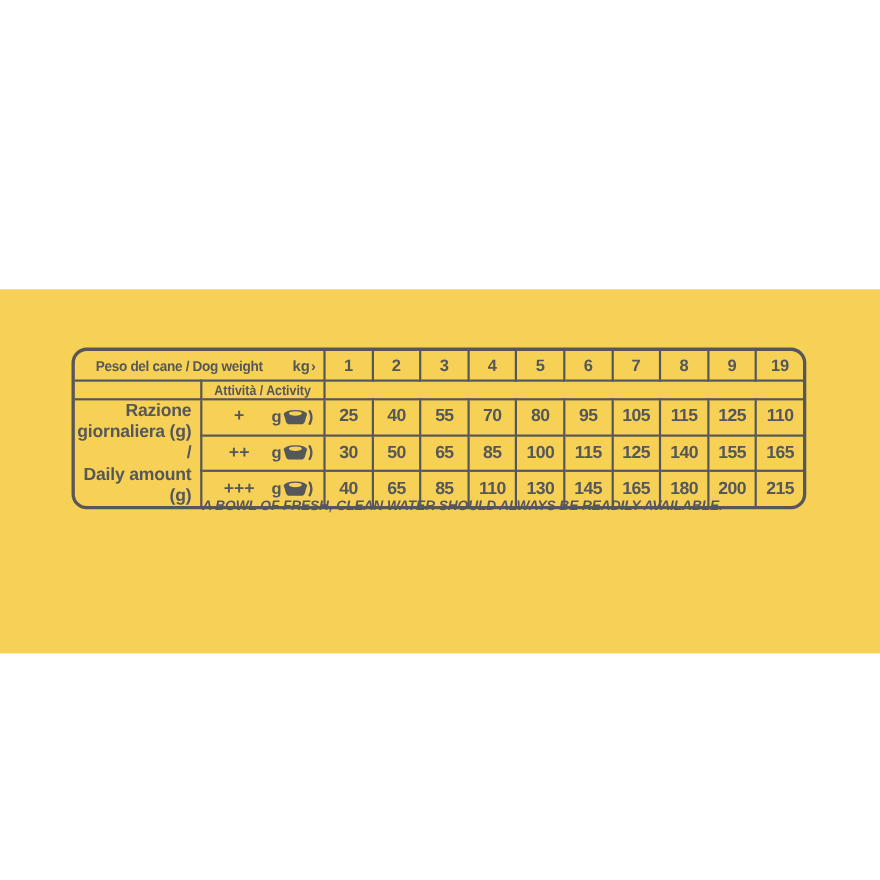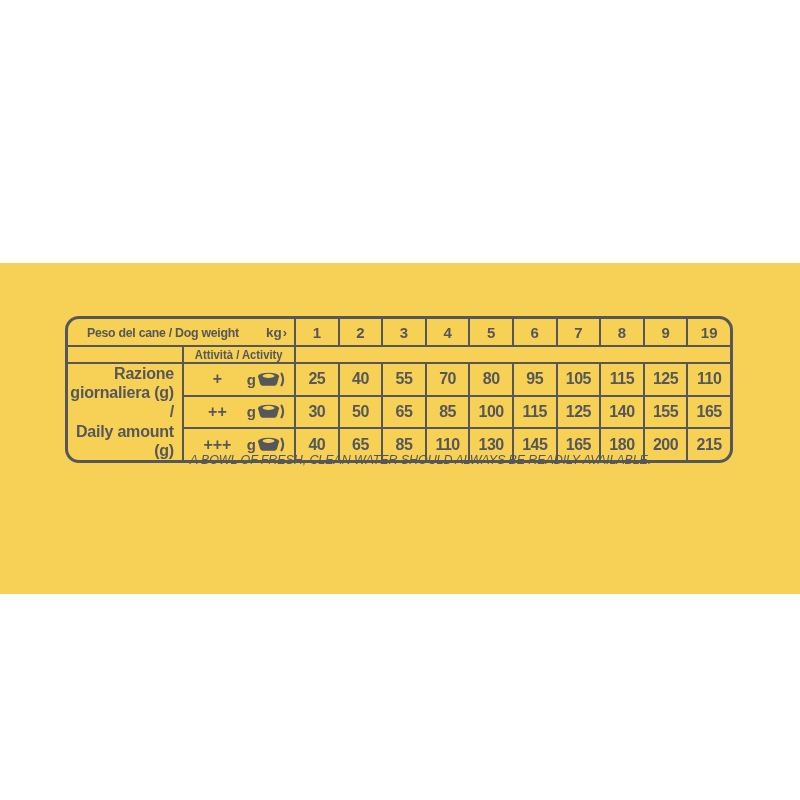--- a/index.html
+++ b/index.html
@@ -111,21 +111,21 @@
   }
   .fn1 {
     font-size: 12.5px;
     font-weight: bold;
     font-style: italic;
     letter-spacing: -0.1px;
     line-height: 1.25;
   }
   .fn2 {
     font-size: 12.5px;
-    font-weight: normal;
+    font-weight: bold;
     font-style: italic;
     letter-spacing: -0.1px;
     line-height: 1.25;
     padding-left: 41px;
   }
 </style>
 </head>
 <body>
 
 <div class="band">

